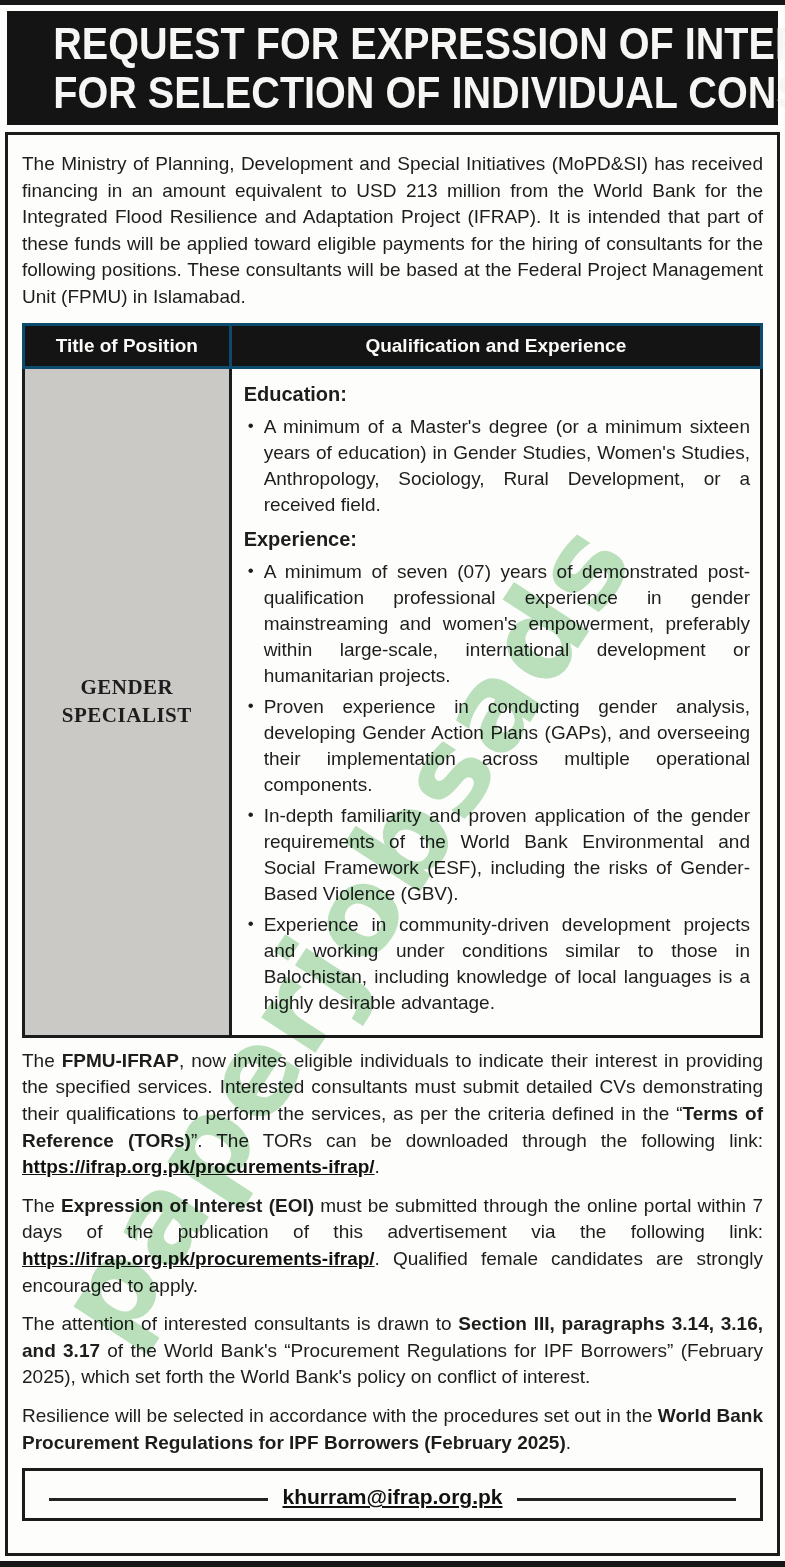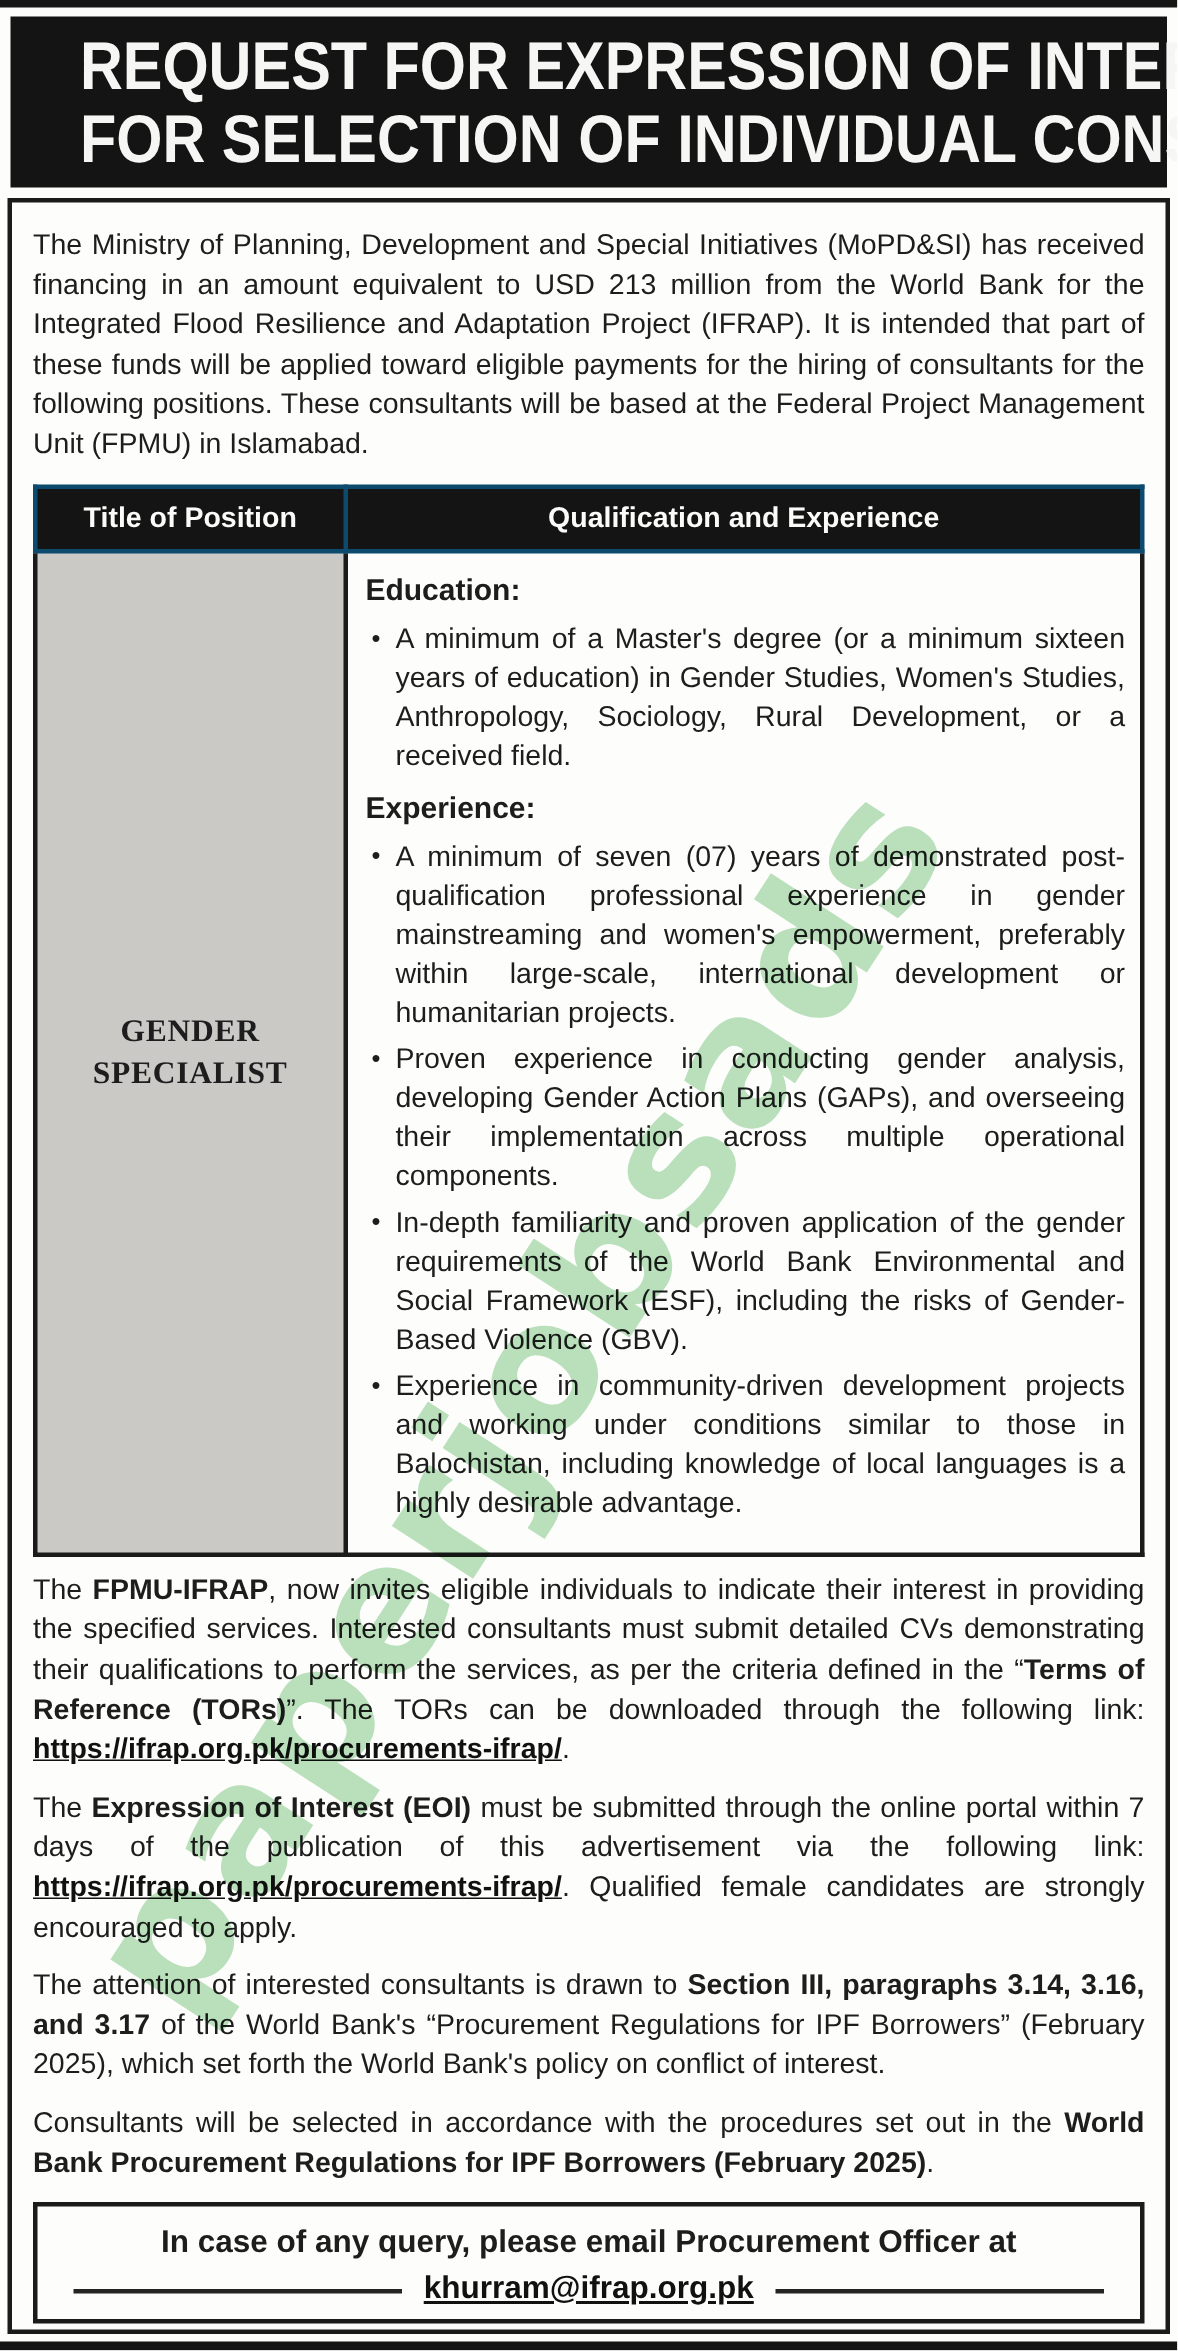--- a/index.html
+++ b/index.html
@@ -119,24 +119,23 @@
         </tr>
       </tbody>
     </table>
 
     <p class="para"><span>The </span><span class="b">FPMU-IFRAP</span><span>, now invites eligible individuals to indicate their interest in providing the specified services. Interested consultants must submit detailed CVs demonstrating their qualifications to perform the services, as per the criteria defined in the “</span><span class="b">Terms of Reference (TORs)</span><span>”. The TORs can be downloaded through the following link: </span><span class="b u link">https://ifrap.org.pk/procurements-ifrap/</span><span>.</span></p>
 
     <p class="para"><span>The </span><span class="b">Expression of Interest (EOI)</span><span> must be submitted through the online portal within 7 days of the publication of this advertisement via the following link: </span><span class="b u link">https://ifrap.org.pk/procurements-ifrap/</span><span>. Qualified female candidates are strongly encouraged to apply.</span></p>
 
     <p class="para"><span>The attention of interested consultants is drawn to </span><span class="b">Section III, paragraphs 3.14, 3.16, and 3.17</span><span> of the World Bank's “Procurement Regulations for IPF Borrowers” (February 2025), which set forth the World Bank's policy on conflict of interest.</span></p>
 
-    <p class="para"><span>Consultants will be selected in accordance with the procedures set out in the </span><span class="b">World Bank Procurement Regulations for IPF Borrowers (February 2025)</span><span>.</span></p>
+    <p class="para"><span>Resilience will be selected in accordance with the procedures set out in the </span><span class="b">World Bank Procurement Regulations for IPF Borrowers (February 2025)</span><span>.</span></p>
 
     <div class="query-box">
-      <div>In case of any query, please email Procurement Officer at</div>
       <div class="email-row">
         <span class="dash"></span>
         <span class="email">khurram@ifrap.org.pk</span>
         <span class="dash"></span>
       </div>
     </div>
 
   </div>
 
   <div class="watermark">paperjobsads</div>

